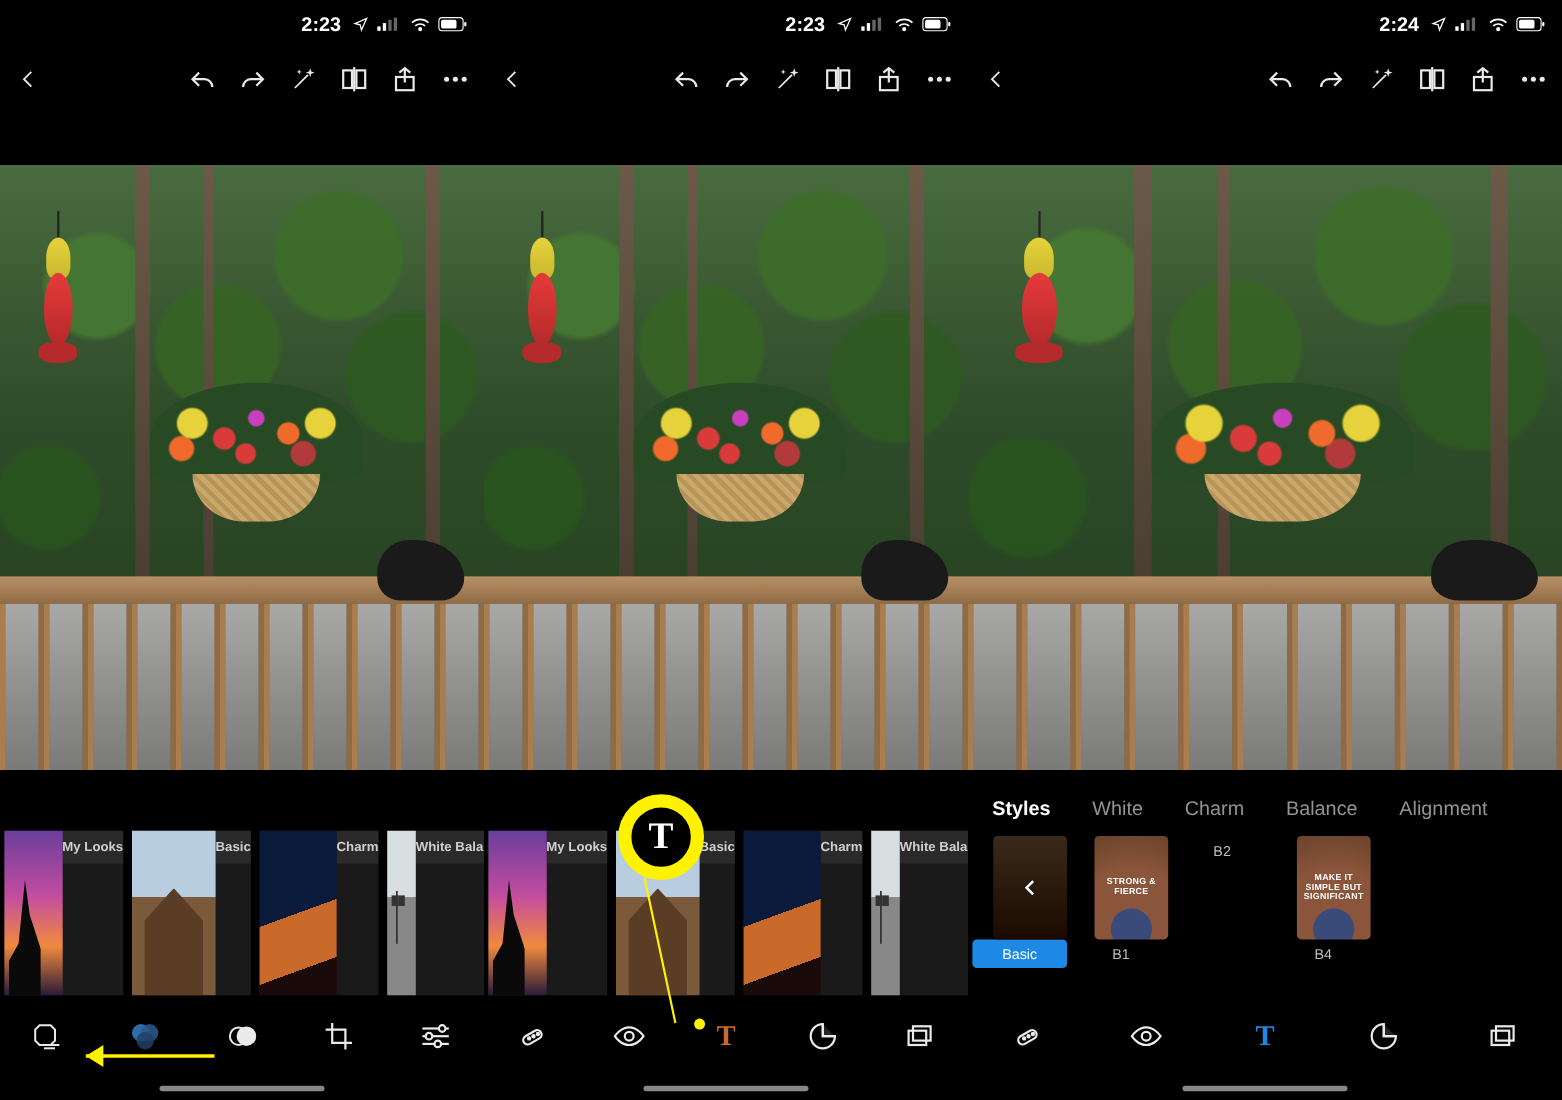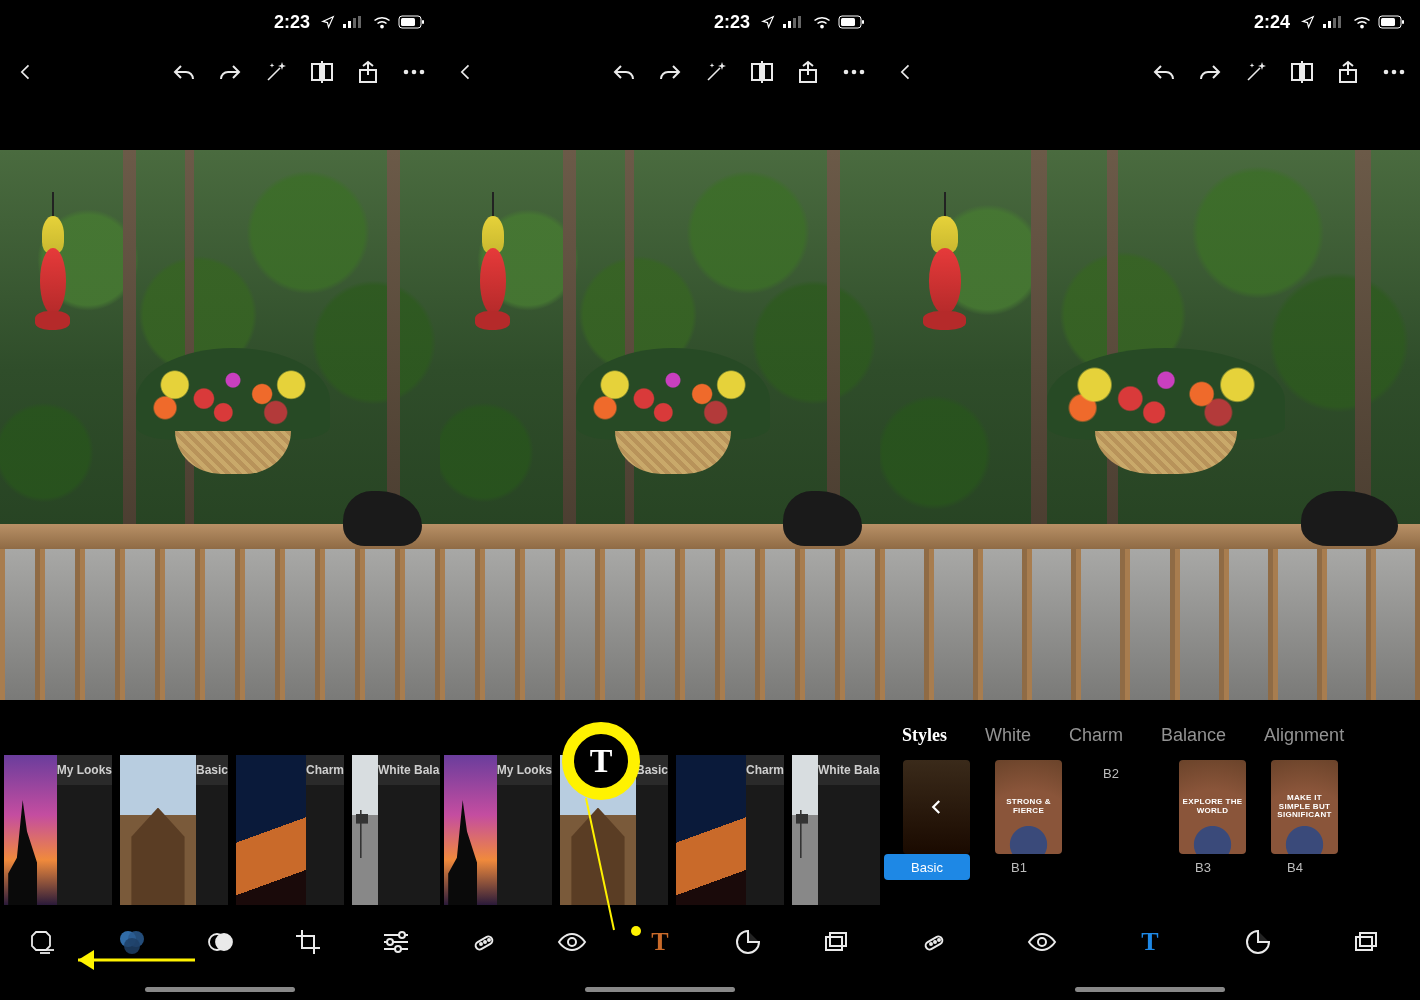--- a/index.html
+++ b/index.html
@@ -89,21 +89,21 @@
 
   
   .annot-arrow{position:absolute;left:60px;bottom:20px;width:140px;height:40px;pointer-events:none;}
   .annot-circle{position:absolute;width:78px;height:78px;border-radius:50%;border:12px solid var(--hl);background:#000;display:flex;align-items:center;justify-content:center;pointer-events:none;}
   .annot-circle .T{color:#fff;font-family:Georgia,serif;font-size:34px;font-weight:700;}
   .annot-line{position:absolute;width:2px;background:var(--hl);pointer-events:none;}
   .annot-dot{position:absolute;width:10px;height:10px;border-radius:50%;background:var(--hl);pointer-events:none;}
 
   
   .tabs3{position:absolute;left:0;right:0;bottom:245px;height:40px;display:flex;align-items:center;gap:38px;padding:0 22px;color:#939393;font-size:18px;overflow:hidden;white-space:nowrap;}
-  .tabs3 .tab.active{color:#fff;font-weight:600;font-family:Liberation Serif, serif;}
+  .tabs3 .tab.active{color:#fff;font-weight:600;}
   .styles3{position:absolute;left:0;right:0;bottom:120px;height:120px;display:flex;gap:6px;padding:0 4px;overflow:hidden;}
   .stylecard{flex:0 0 86px;display:flex;flex-direction:column;}
   .stylecard .scimg{flex:1;position:relative;border-radius:4px;overflow:hidden;display:flex;align-items:center;justify-content:center;font-size:8px;font-weight:700;color:#fff;text-align:center;line-height:1.1;letter-spacing:.3px;margin-left:19px;}
   .sc-basic{background:linear-gradient(#3a2a1a,#1a0a00);}
   .sc-canyon{background:radial-gradient(circle at 50% 90%,#3a4a7a 0 20%,#8a553a 21% 60%,#6a432a 100%);}
   .stylecard .sclbl{height:26px;display:flex;align-items:center;justify-content:center;color:#bdbdbd;font-size:13px;}
   .stylecard.active .sclbl{background:var(--accent);color:#fff;border-radius:4px;}
   .chev-back{position:absolute;inset:0;display:flex;align-items:center;justify-content:center;}
   .nav3{position:absolute;left:0;right:0;bottom:28px;height:60px;display:flex;justify-content:space-around;align-items:center;}
   .nav3 .ico{width:30px;height:30px;}
@@ -646,26 +646,20 @@
       <div class="scimg sc-canyon">
             <span>STRONG &amp; FIERCE</span>
           </div>
       <div class="sclbl">B1</div>
     </div>
     <div class="stylecard">
       <div class="sclbl">B2</div>
     </div>
     <div class="stylecard">
       <div class="scimg sc-canyon">
-            <span>EXPLORE THE WORLD</span>
-          </div>
-      <div class="sclbl">B3</div>
-    </div>
-    <div class="stylecard">
-      <div class="scimg sc-canyon">
             <span>MAKE IT SIMPLE BUT SIGNIFICANT</span>
           </div>
       <div class="sclbl">B4</div>
     </div>
   </div>
 
   <div class="nav3">
     <span class="ico">
           <svg width="28" height="28" viewBox="0 0 28 28" fill="none" stroke="#eaeaea" stroke-width="2">
             <rect x="5" y="11" width="18" height="8" rx="4" transform="rotate(-30 14 15)"></rect>

